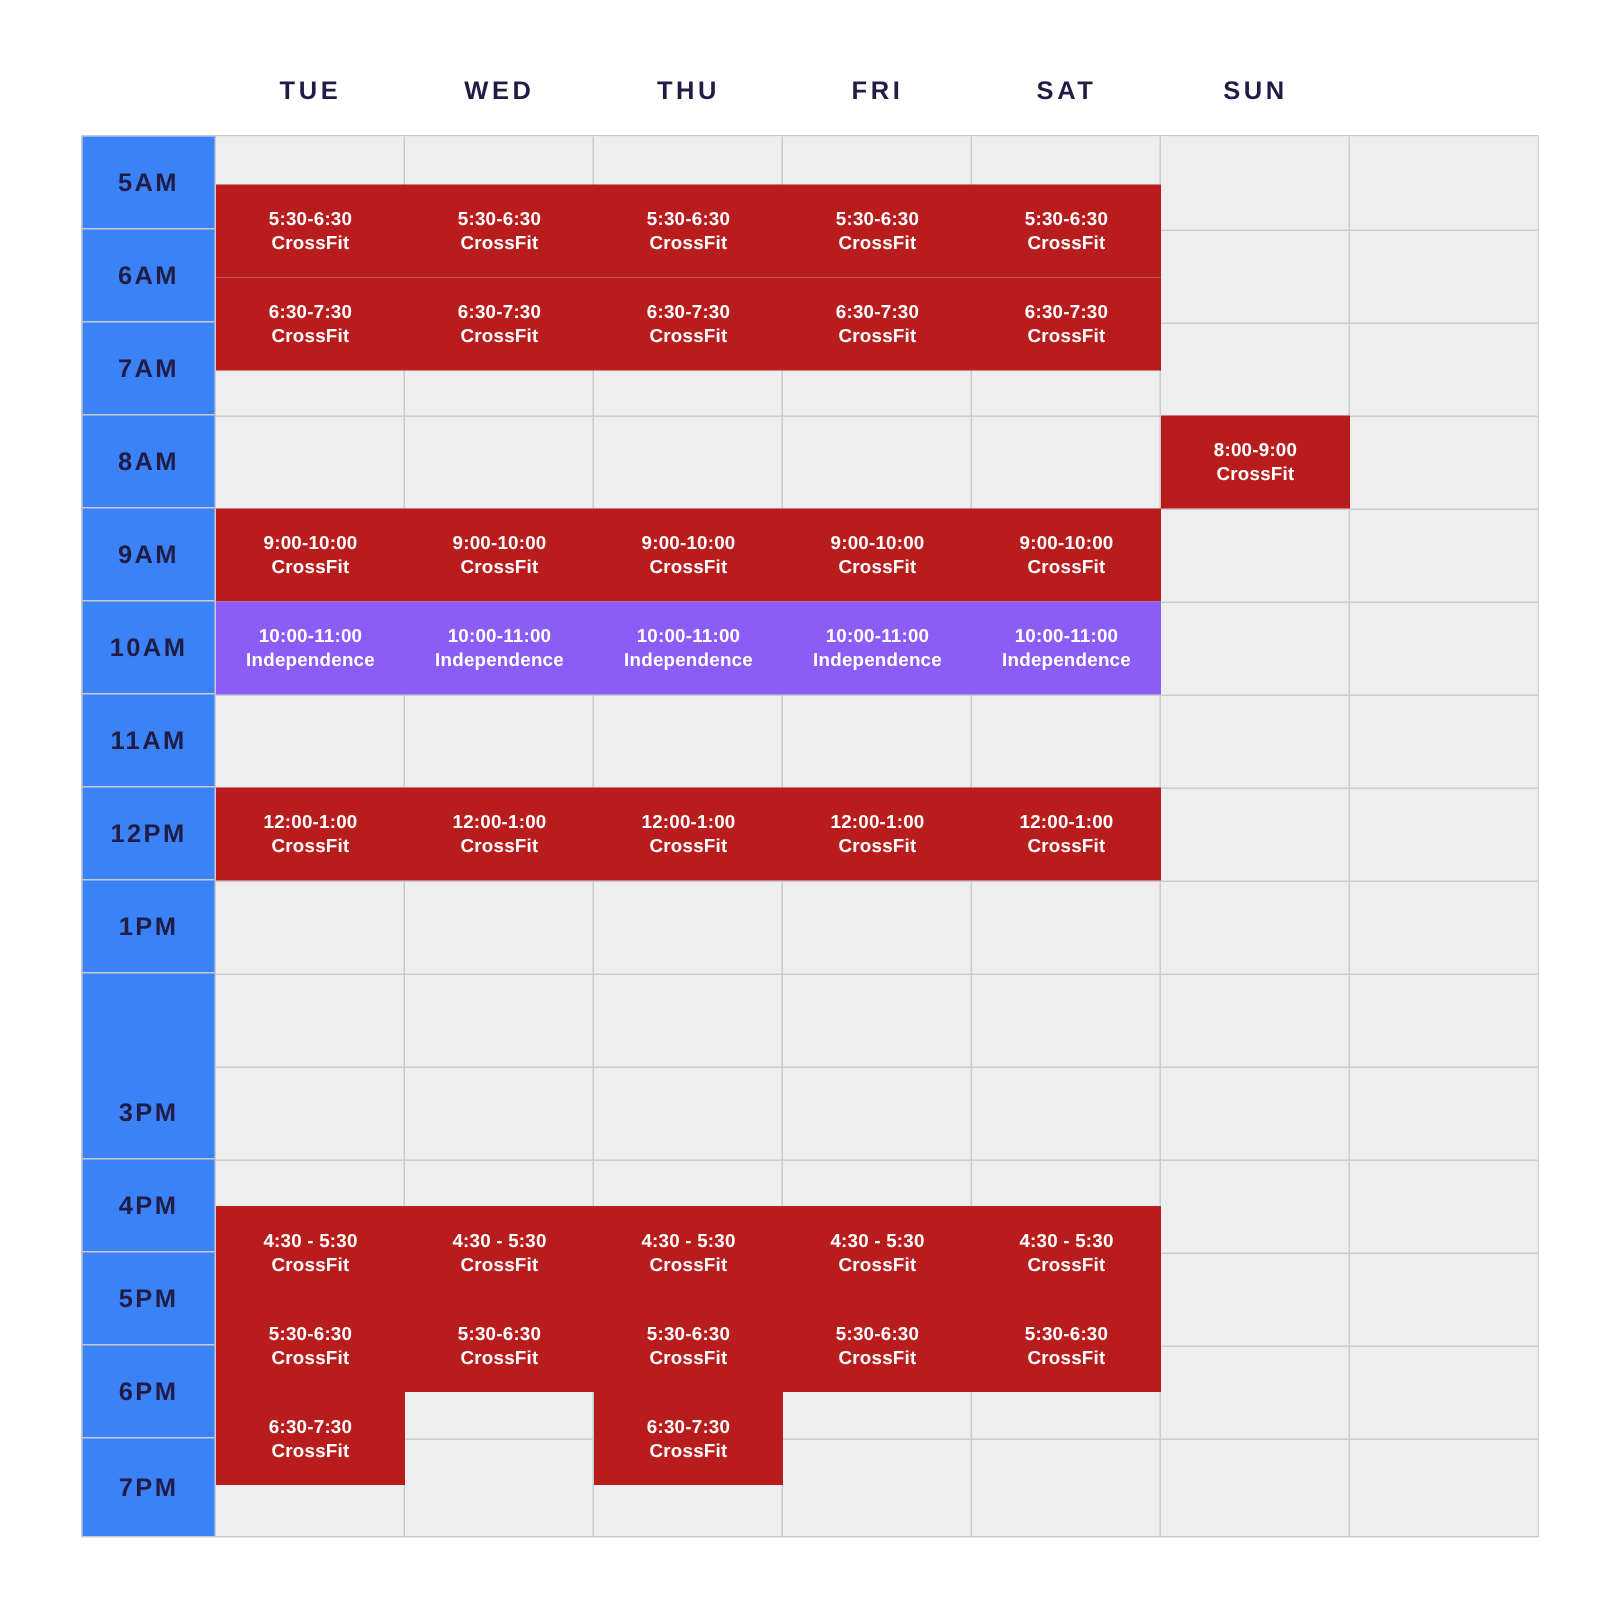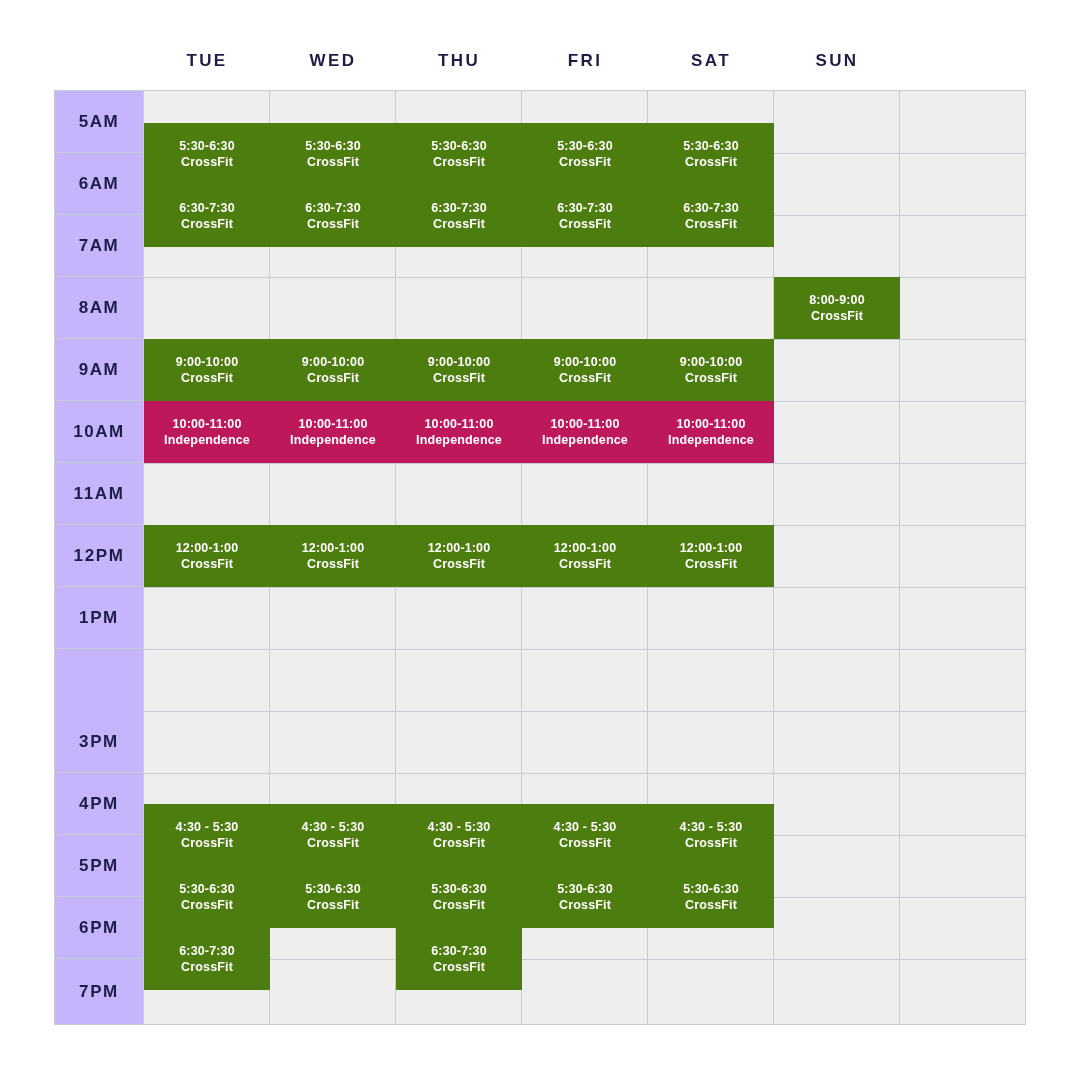--- a/index.html
+++ b/index.html
@@ -58,21 +58,21 @@
 
   
   .hour-col {
     position: absolute;
     left: 0;
     top: 0;
     width: 89px;
     height: 100%;
     border-right: 1px solid #c9cbd2;
     box-sizing: border-box;
-    background: #c4b5fd;
+    background: #3b82f6;
   }
   .hour-cell {
     position: absolute;
     left: 0;
     width: 100%;
     box-sizing: border-box;
     border-bottom: 1px solid #c9cbd2;
     display: flex;
     align-items: center;
     justify-content: center;
@@ -119,22 +119,22 @@
   .event .e-time {
     font-size: 12.5px;
     font-weight: bold;
     letter-spacing: 0.15px;
   }
   .event .e-name {
     font-size: 12.5px;
     font-weight: bold;
     letter-spacing: 0.15px;
   }
-  .event.navy { background: #4d7c0f; }
-  .event.orange { background: #be185d; }
+  .event.navy { background: #b91c1c; }
+  .event.orange { background: #8b5cf6; }
 </style>
 </head>
 <body>
 
 <div id="schedule">
 
   <div class="day-header-row">
     <div class="day-header spacer"></div>
     <div class="day-header">TUE</div>
     <div class="day-header">WED</div>

